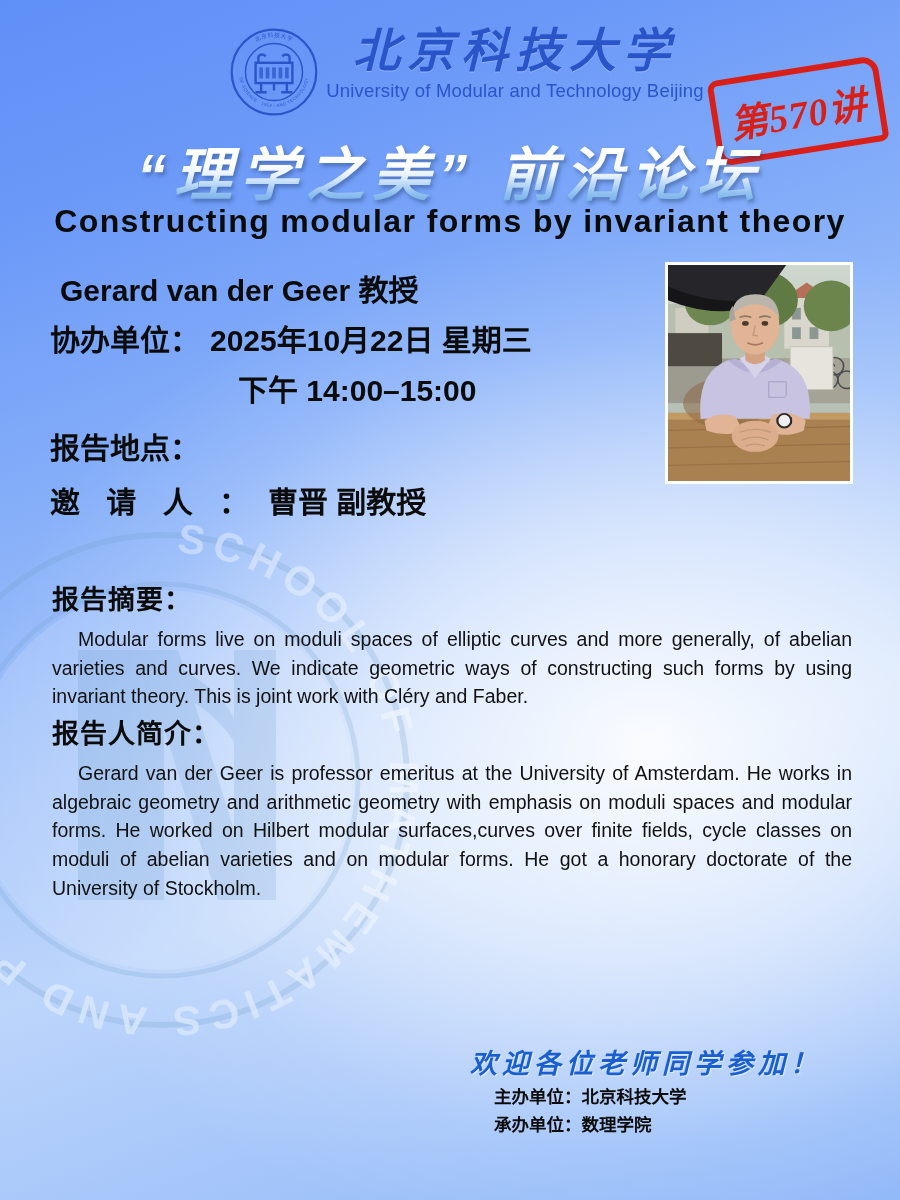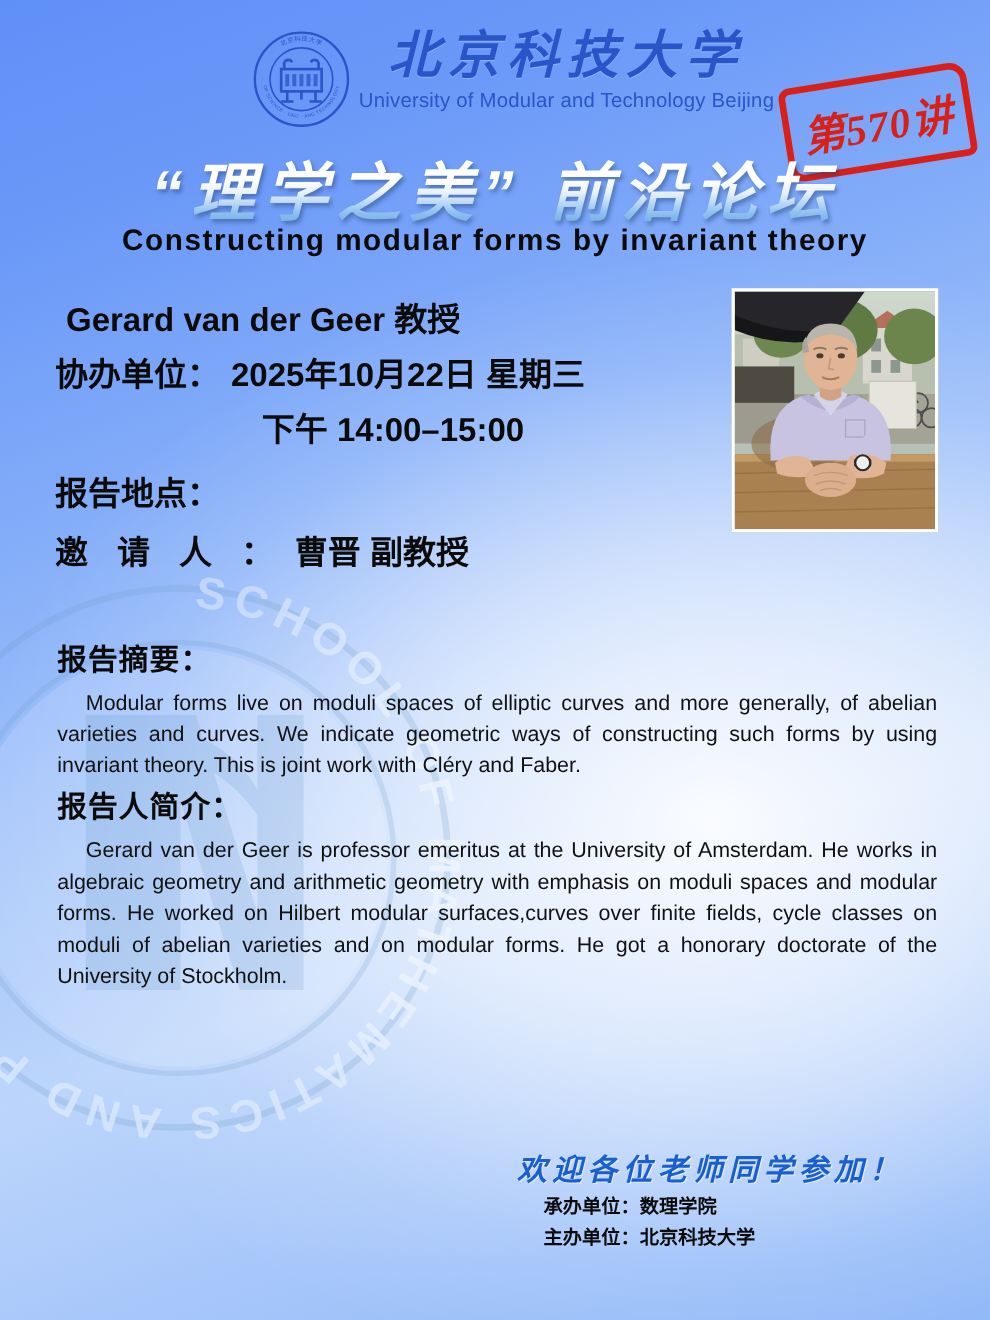--- a/index.html
+++ b/index.html
@@ -121,21 +121,21 @@
     -webkit-text-fill-color: transparent;
     filter: drop-shadow(2px 3px 2px rgba(30,60,110,0.45));
   }
 
   
   .talk-title {
     position: absolute;
     left: 0; top: 203px;
     width: 900px;
     text-align: center;
-    font-size: 27px;
+    font-size: 32px;
     font-weight: bold;
     letter-spacing: 1.4px;
     color: #0b0b0b;
     white-space: nowrap;
   }
 
   
   .details {
     position: absolute;
     left: 50px; top: 266px;
@@ -423,17 +423,17 @@
     <div class="section-body">Modular forms live on moduli spaces of elliptic curves and more generally, of abelian varieties and curves. We indicate geometric ways of constructing such forms by using invariant theory. This is joint work with Cléry and Faber.</div>
   </div>
 
   <div class="section" id="bio-section">
     <div class="section-heading">报告人简介：</div>
     <div class="section-body">Gerard van der Geer is professor emeritus at the University of Amsterdam. He works in algebraic geometry and arithmetic geometry with emphasis on moduli spaces and modular forms. He worked on Hilbert modular surfaces,curves over finite fields, cycle classes on moduli of abelian varieties and on modular forms. He got a honorary doctorate of the University of Stockholm.</div>
   </div>
 
   <div class="welcome">欢迎各位老师同学参加！</div>
   <div class="org-list">
+    <div class="org-line">主办单位：北京科技大学</div>
     <div class="org-line">承办单位：数理学院</div>
-    <div class="org-line">主办单位：北京科技大学</div>
   </div>
 
 </div>
 
 </body></html>

